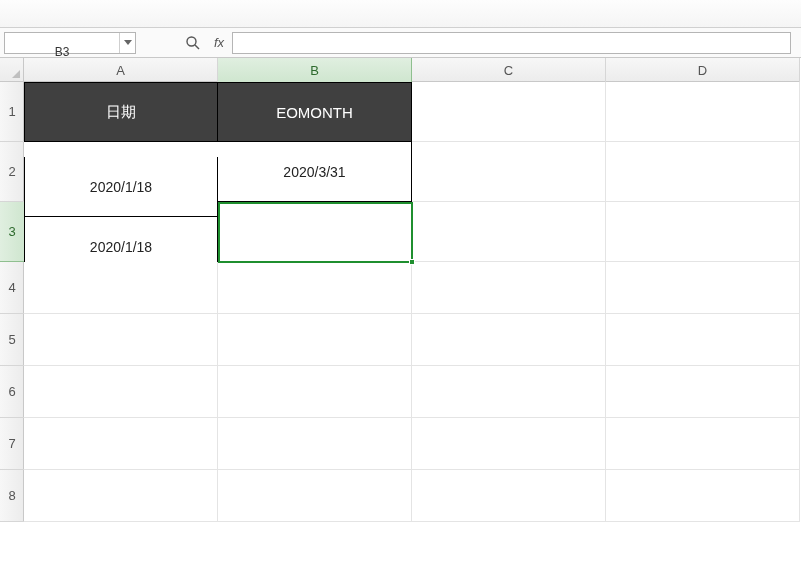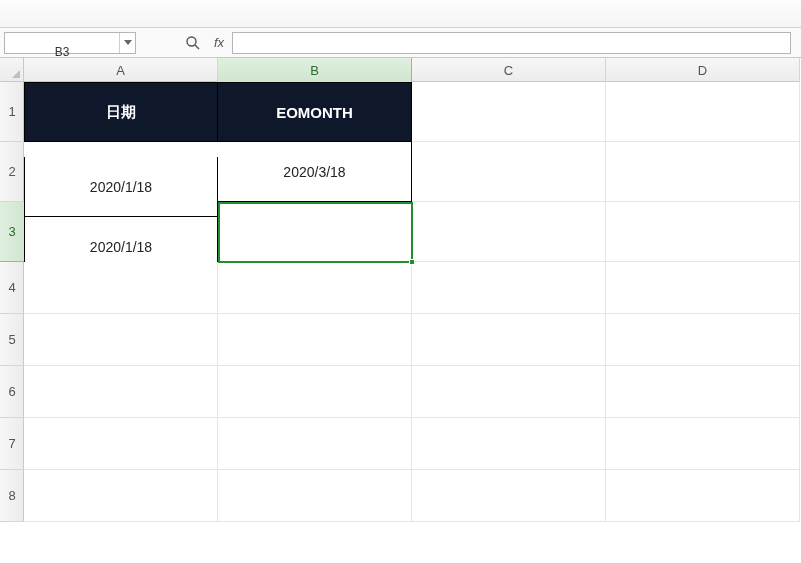--- a/index.html
+++ b/index.html
@@ -156,23 +156,23 @@
     border-right: 1px solid #e4e4e4;
     border-bottom: 1px solid #e4e4e4;
     display: flex;
     align-items: center;
     justify-content: center;
     font-size: 14px;
     color: #222;
     background: #fff;
   }
   .hdr-cell {
-    background: #0f172a;
+    background: #404040;
     color: #fff;
-    font-weight: bold;
+    font-weight: normal;
     font-size: 15px;
     border-right: 1px solid #000;
     border-bottom: 1px solid #000;
     border-top: 1px solid #000;
   }
   .hdr-cell.first { border-left: 1px solid #000; }
   .data-cell {
     border-right: 1px solid #000;
     border-bottom: 1px solid #000;
   }
@@ -233,21 +233,21 @@
       <div class="row-header" style="height: 52px;">6</div>
       <div class="row-header" style="height: 52px;">7</div>
       <div class="row-header" style="height: 52px;">8</div>
     </div>
   <div class="grid" id="grid">
       <div class="cell hdr-cell first" style="left: 0px; top: 0px; width: 194px; height: 60px;">日期</div>
       <div class="cell hdr-cell" style="left: 194px; top: 0px; width: 194px; height: 60px;">EOMONTH</div>
       <div class="cell" style="left: 388px; top: 0px; width: 194px; height: 60px;"></div>
       <div class="cell" style="left: 582px; top: 0px; width: 194px; height: 60px;"></div>
       <div class="cell data-cell first" style="left: 0px; top: 60px; width: 194px; height: 60px;">2020/1/18</div>
-      <div class="cell data-cell" style="left: 194px; top: 60px; width: 194px; height: 60px;">2020/3/18</div>
+      <div class="cell data-cell" style="left: 194px; top: 60px; width: 194px; height: 60px;">2020/3/31</div>
       <div class="cell" style="left: 388px; top: 60px; width: 194px; height: 60px;"></div>
       <div class="cell" style="left: 582px; top: 60px; width: 194px; height: 60px;"></div>
       <div class="cell data-cell first" style="left: 0px; top: 120px; width: 194px; height: 60px;">2020/1/18</div>
       <div class="cell data-cell" style="left: 194px; top: 120px; width: 194px; height: 60px;"></div>
       <div class="cell" style="left: 388px; top: 120px; width: 194px; height: 60px;"></div>
       <div class="cell" style="left: 582px; top: 120px; width: 194px; height: 60px;"></div>
       <div class="cell" style="left: 0px; top: 180px; width: 194px; height: 52px;"></div>
       <div class="cell" style="left: 194px; top: 180px; width: 194px; height: 52px;"></div>
       <div class="cell" style="left: 388px; top: 180px; width: 194px; height: 52px;"></div>
       <div class="cell" style="left: 582px; top: 180px; width: 194px; height: 52px;"></div>

